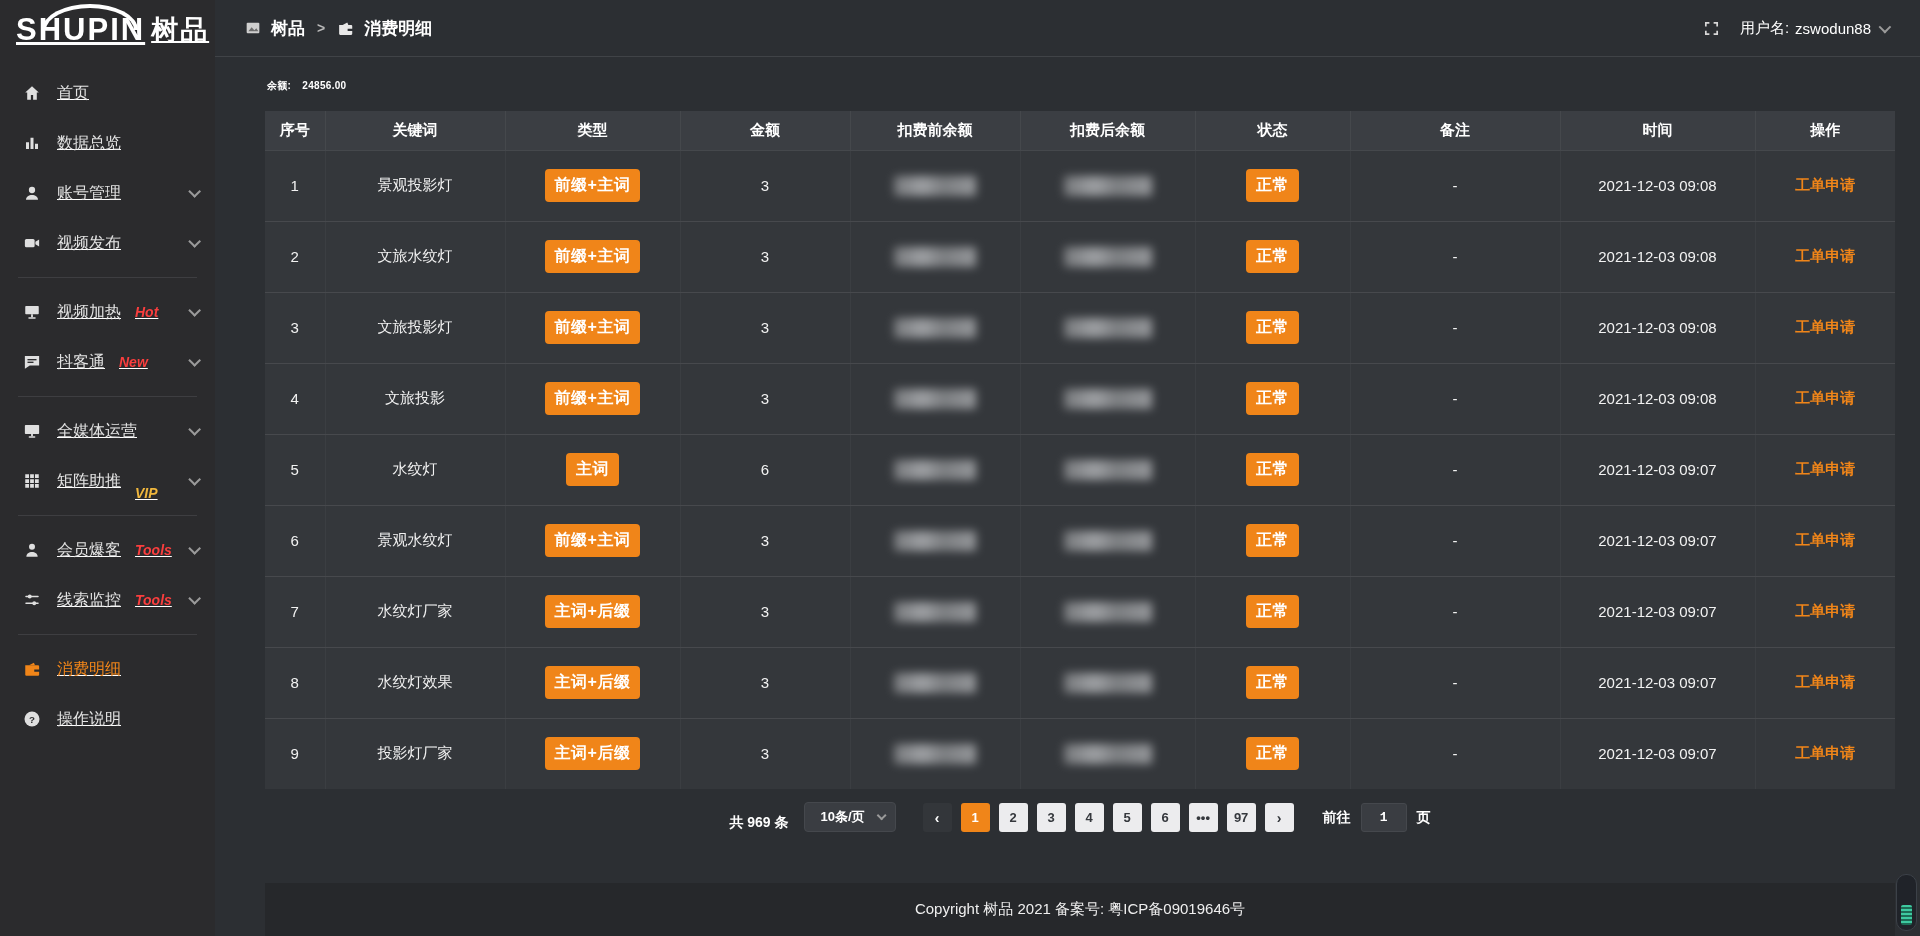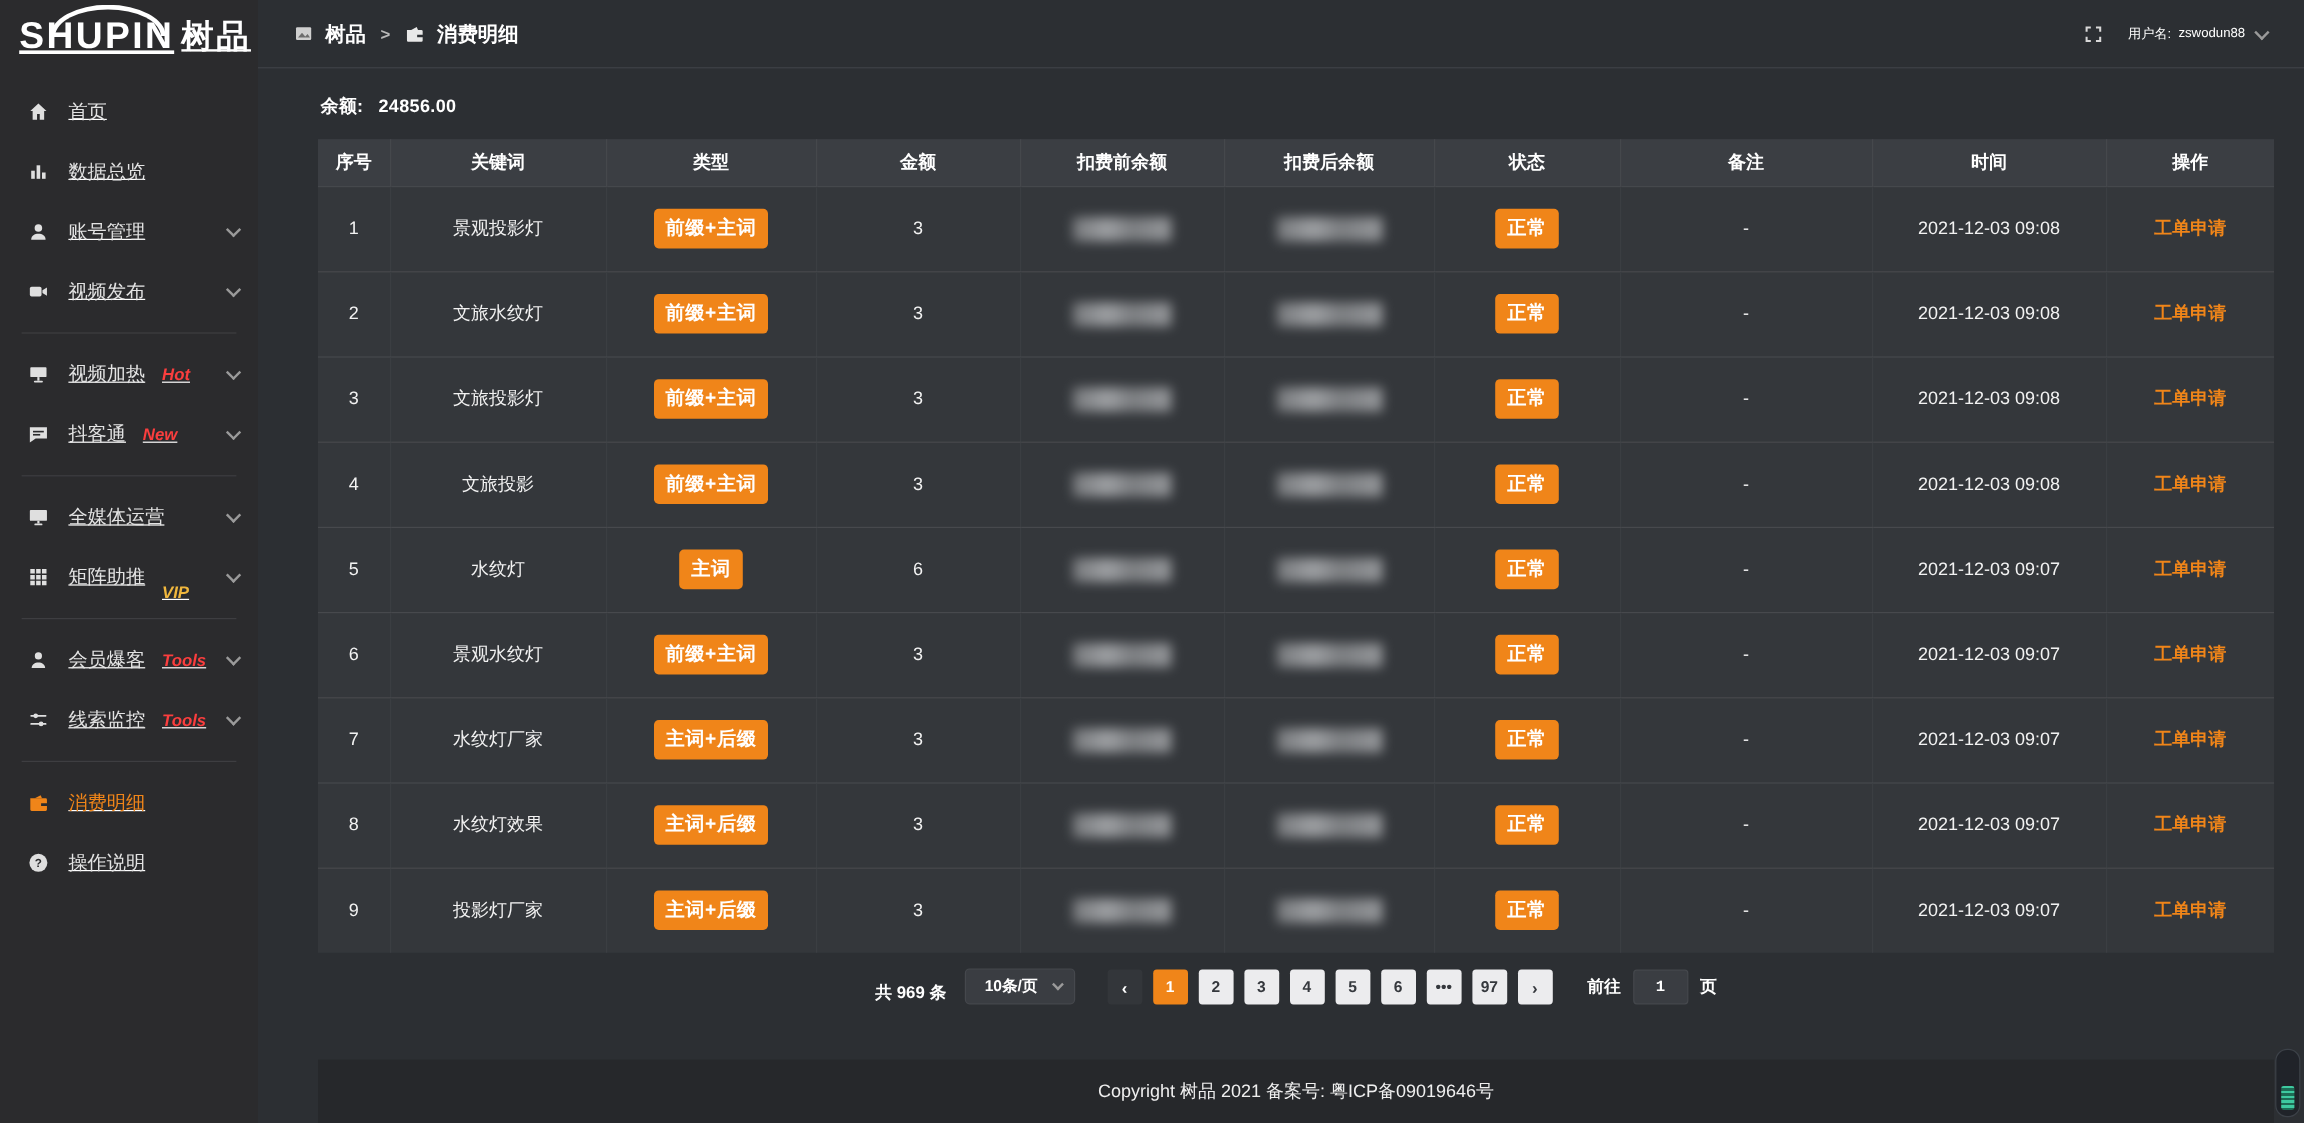--- a/index.html
+++ b/index.html
@@ -29,25 +29,25 @@
   .nav-divider { height:1px; background:#3e3e41; margin:9px 18px; }
   
   .right-col { flex:1; display:flex; flex-direction:column; height:936px; background:#2c2f33; }
   .topbar { height:57px; flex-shrink:0; display:flex; align-items:center;
     padding:0 32px 0 30px; border-bottom:1px solid #404347; background:#2c2f33; }
   .crumb { display:flex; align-items:center; font-size:17px; font-weight:bold; gap:10px; }
   .crumb .icon { display:flex; color:#cfcfcf; }
   .crumb-sep { color:#b9b9b9; font-size:14px; font-weight:bold; margin:0 2px; }
   .topbar-right { margin-left:auto; display:flex; align-items:center; gap:20px; }
   .fullscreen { color:#d8d8d8; display:flex; cursor:pointer; }
-  .userbox { display:flex; align-items:center; font-size:11px; gap:6px; cursor:pointer;text-align:center; }
+  .userbox { display:flex; align-items:center; font-size:15px; gap:6px; cursor:pointer;text-align:center; }
   .userbox .chev { margin-left:2px; transform:rotate(45deg) translateY(-2px); }
   
   .main { flex:1; padding:20px 25px 0 50px; display:flex; flex-direction:column; }
-  .balance { font-size:15px; font-weight:bold; margin:2px 0 18px 2px; letter-spacing:.3px; }
+  .balance { font-size:10px; font-weight:bold; margin:2px 0 18px 2px; letter-spacing:.3px; }
   .balance .val { margin-left:8px; }
   table { width:1630px; border-collapse:collapse; table-layout:fixed; background:#34373b; }
   th { background:#3b3e43; height:39px; font-size:15px; font-weight:bold; color:#fff;
     border-right:1px solid #45484c; border-bottom:1px solid #45484c; }
   th:last-child { border-right:none; }
   td { height:71px; text-align:center; font-size:15px; color:#f2f2f2;
     border-right:1px solid #3b3e42; border-bottom:1px solid #47494d; }
   td:last-child { border-right:none; }
   tr:last-child td { border-bottom:none; }
   .type-badge, .status-badge { display:inline-block; background:#f08519; color:#fff;

